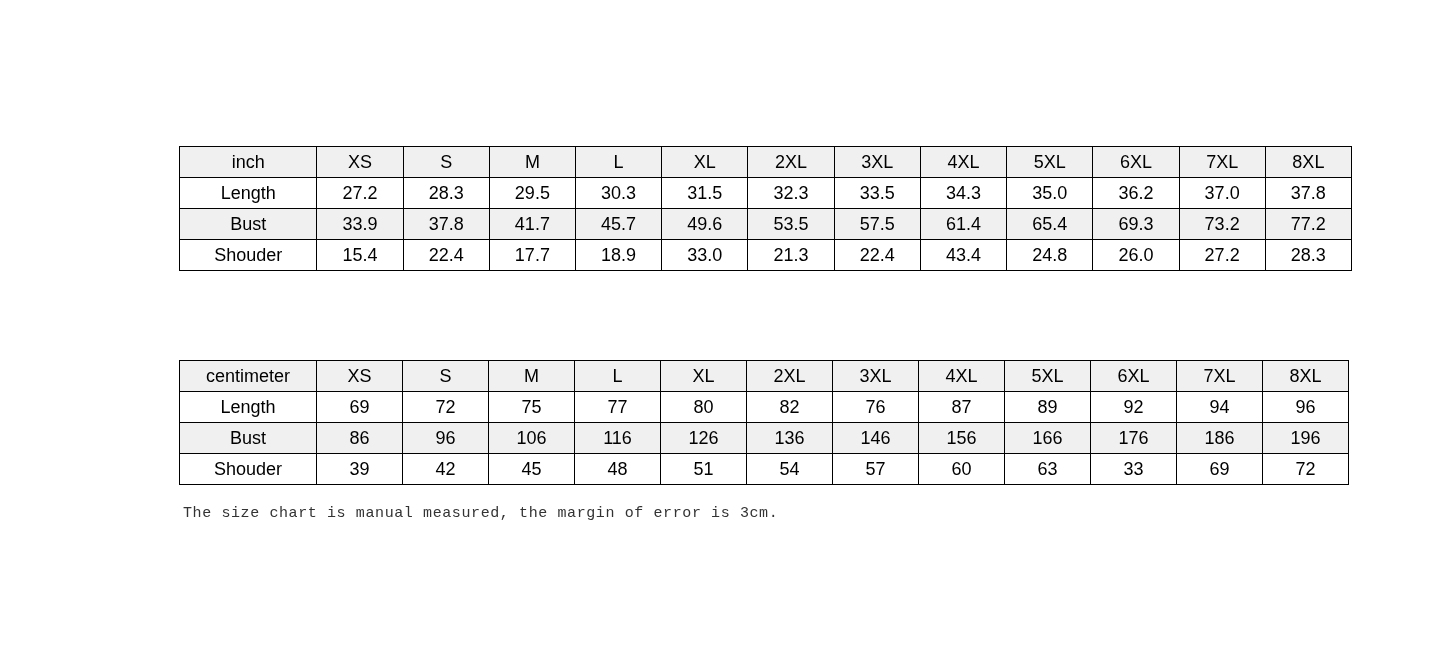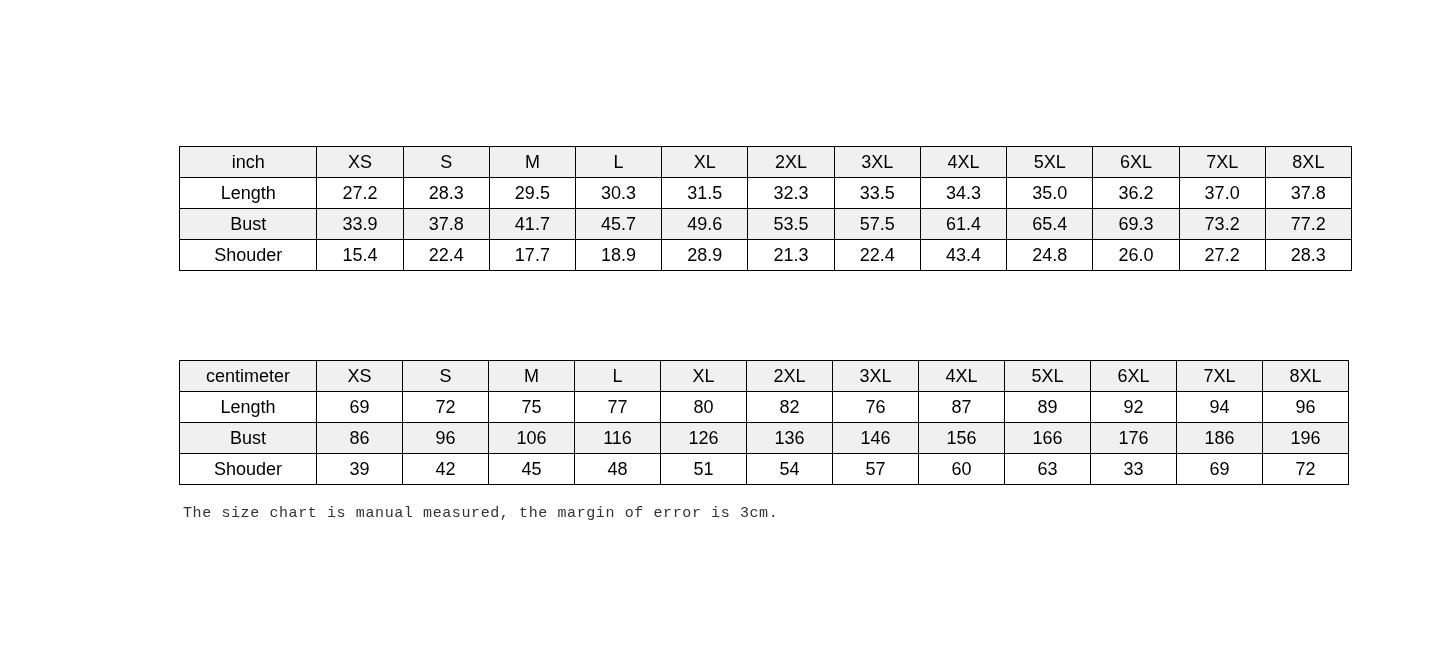--- a/index.html
+++ b/index.html
@@ -139,21 +139,21 @@
       <td>69.3</td>
       <td>73.2</td>
       <td>77.2</td>
     </tr>
     <tr class="row-plain">
       <td class="row-label">Shouder</td>
       <td>15.4</td>
       <td>22.4</td>
       <td>17.7</td>
       <td>18.9</td>
-      <td>28.9</td>
+      <td>33.0</td>
       <td>21.3</td>
       <td>22.4</td>
       <td>43.4</td>
       <td>24.8</td>
       <td>26.0</td>
       <td>27.2</td>
       <td>28.3</td>
     </tr>
   </tbody>
 </table>

